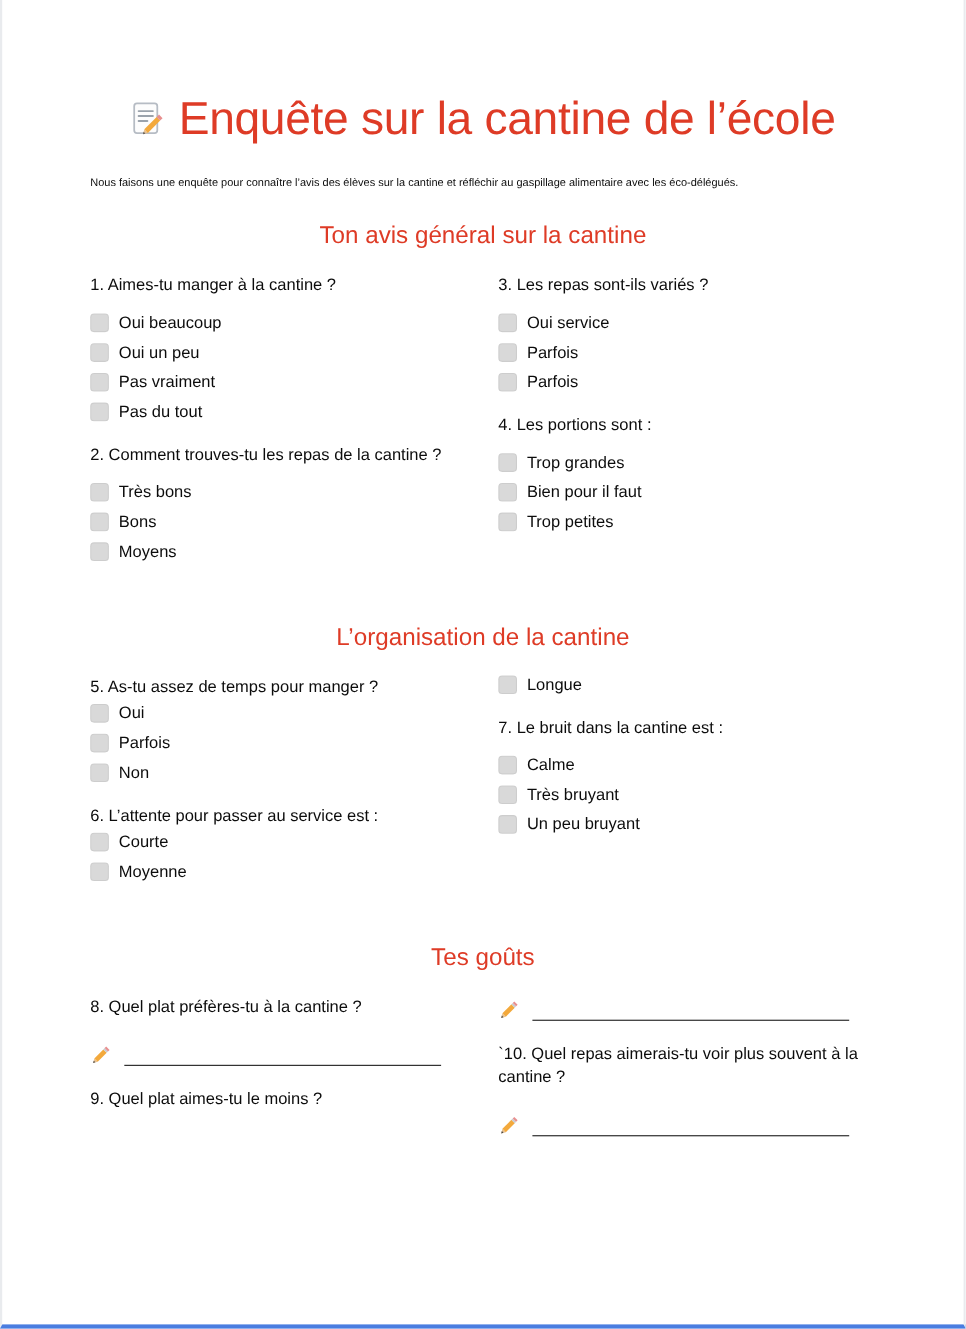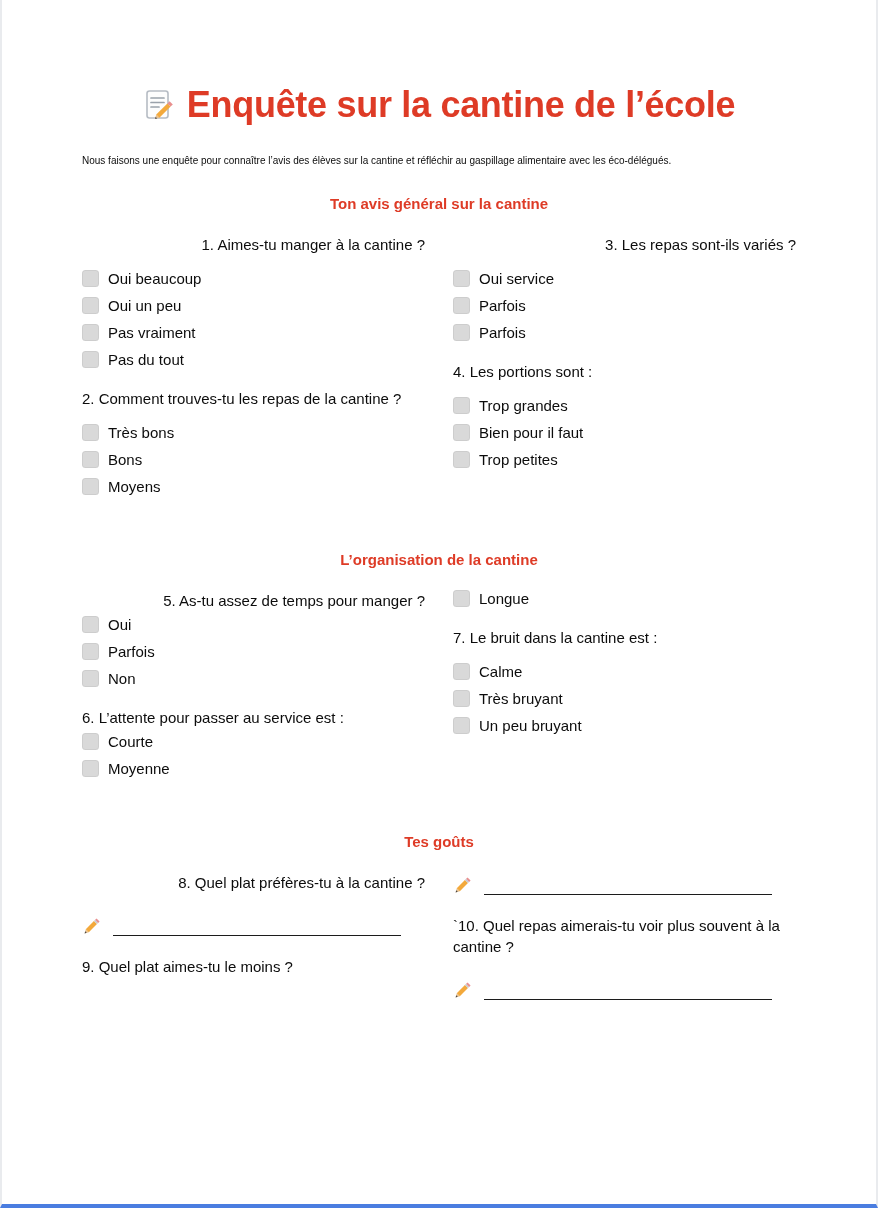--- a/index.html
+++ b/index.html
@@ -19,48 +19,48 @@
   }
   .title-row {
     display: flex;
     align-items: center;
     justify-content: center;
     gap: 12px;
     margin-bottom: 28px;
   }
   .memo { width: 32px; height: 32px; display: inline-block; flex: 0 0 32px; }
   .title {
-    font-size: 36px;
-    font-weight: 700;
+    font-size: 42px;
+    font-weight: 400;
     color: var(--accent, #de3b26);
     letter-spacing: -0.3px;
     white-space: nowrap;
   }
   .intro { font-size: 10px; line-height: 1.45; margin: 0 0 26px 0; }
   .meta-row { display: flex; font-size: 15px; margin-bottom: 2px; }
   .meta { display: flex; align-items: flex-end; gap: 7px; }
   .meta.classe { width: 268px; }
   .blank {
     display: inline-block;
     width: 106px;
     height: 15px;
     border-bottom: 1.5px solid #1c1c1c;
   }
   .section { margin-top: 46px; }
   .sections-host > .section:first-child { margin-top: 12px; }
   .section-heading {
     text-align: center;
     color: var(--accent, #de3b26);
-    font-weight: 700;
-    font-size: 15px;
+    font-weight: 400;
+    font-size: 22px;
   }
   .columns { display: flex; gap: 28px; margin-top: 22px; }
   .column { flex: 1; min-width: 0; }
   .q { margin-top: 20px; }
-  .column > .q:first-child { margin-top: 0; text-align: right; }
+  .column > .q:first-child { margin-top: 0; }
   .q-text { margin: 0; font-size: 15px; line-height: 1.4; }
   .opts { margin-top: 15px; }
   .q.tight > .opts { margin-top: 5px; }
   .q.cont { margin-top: 2px; }
   .q.cont > .opts { margin-top: 0; }
   .opt {
     display: flex;
     align-items: center;
     gap: 9px;
     margin: 0 0 10px 0;

